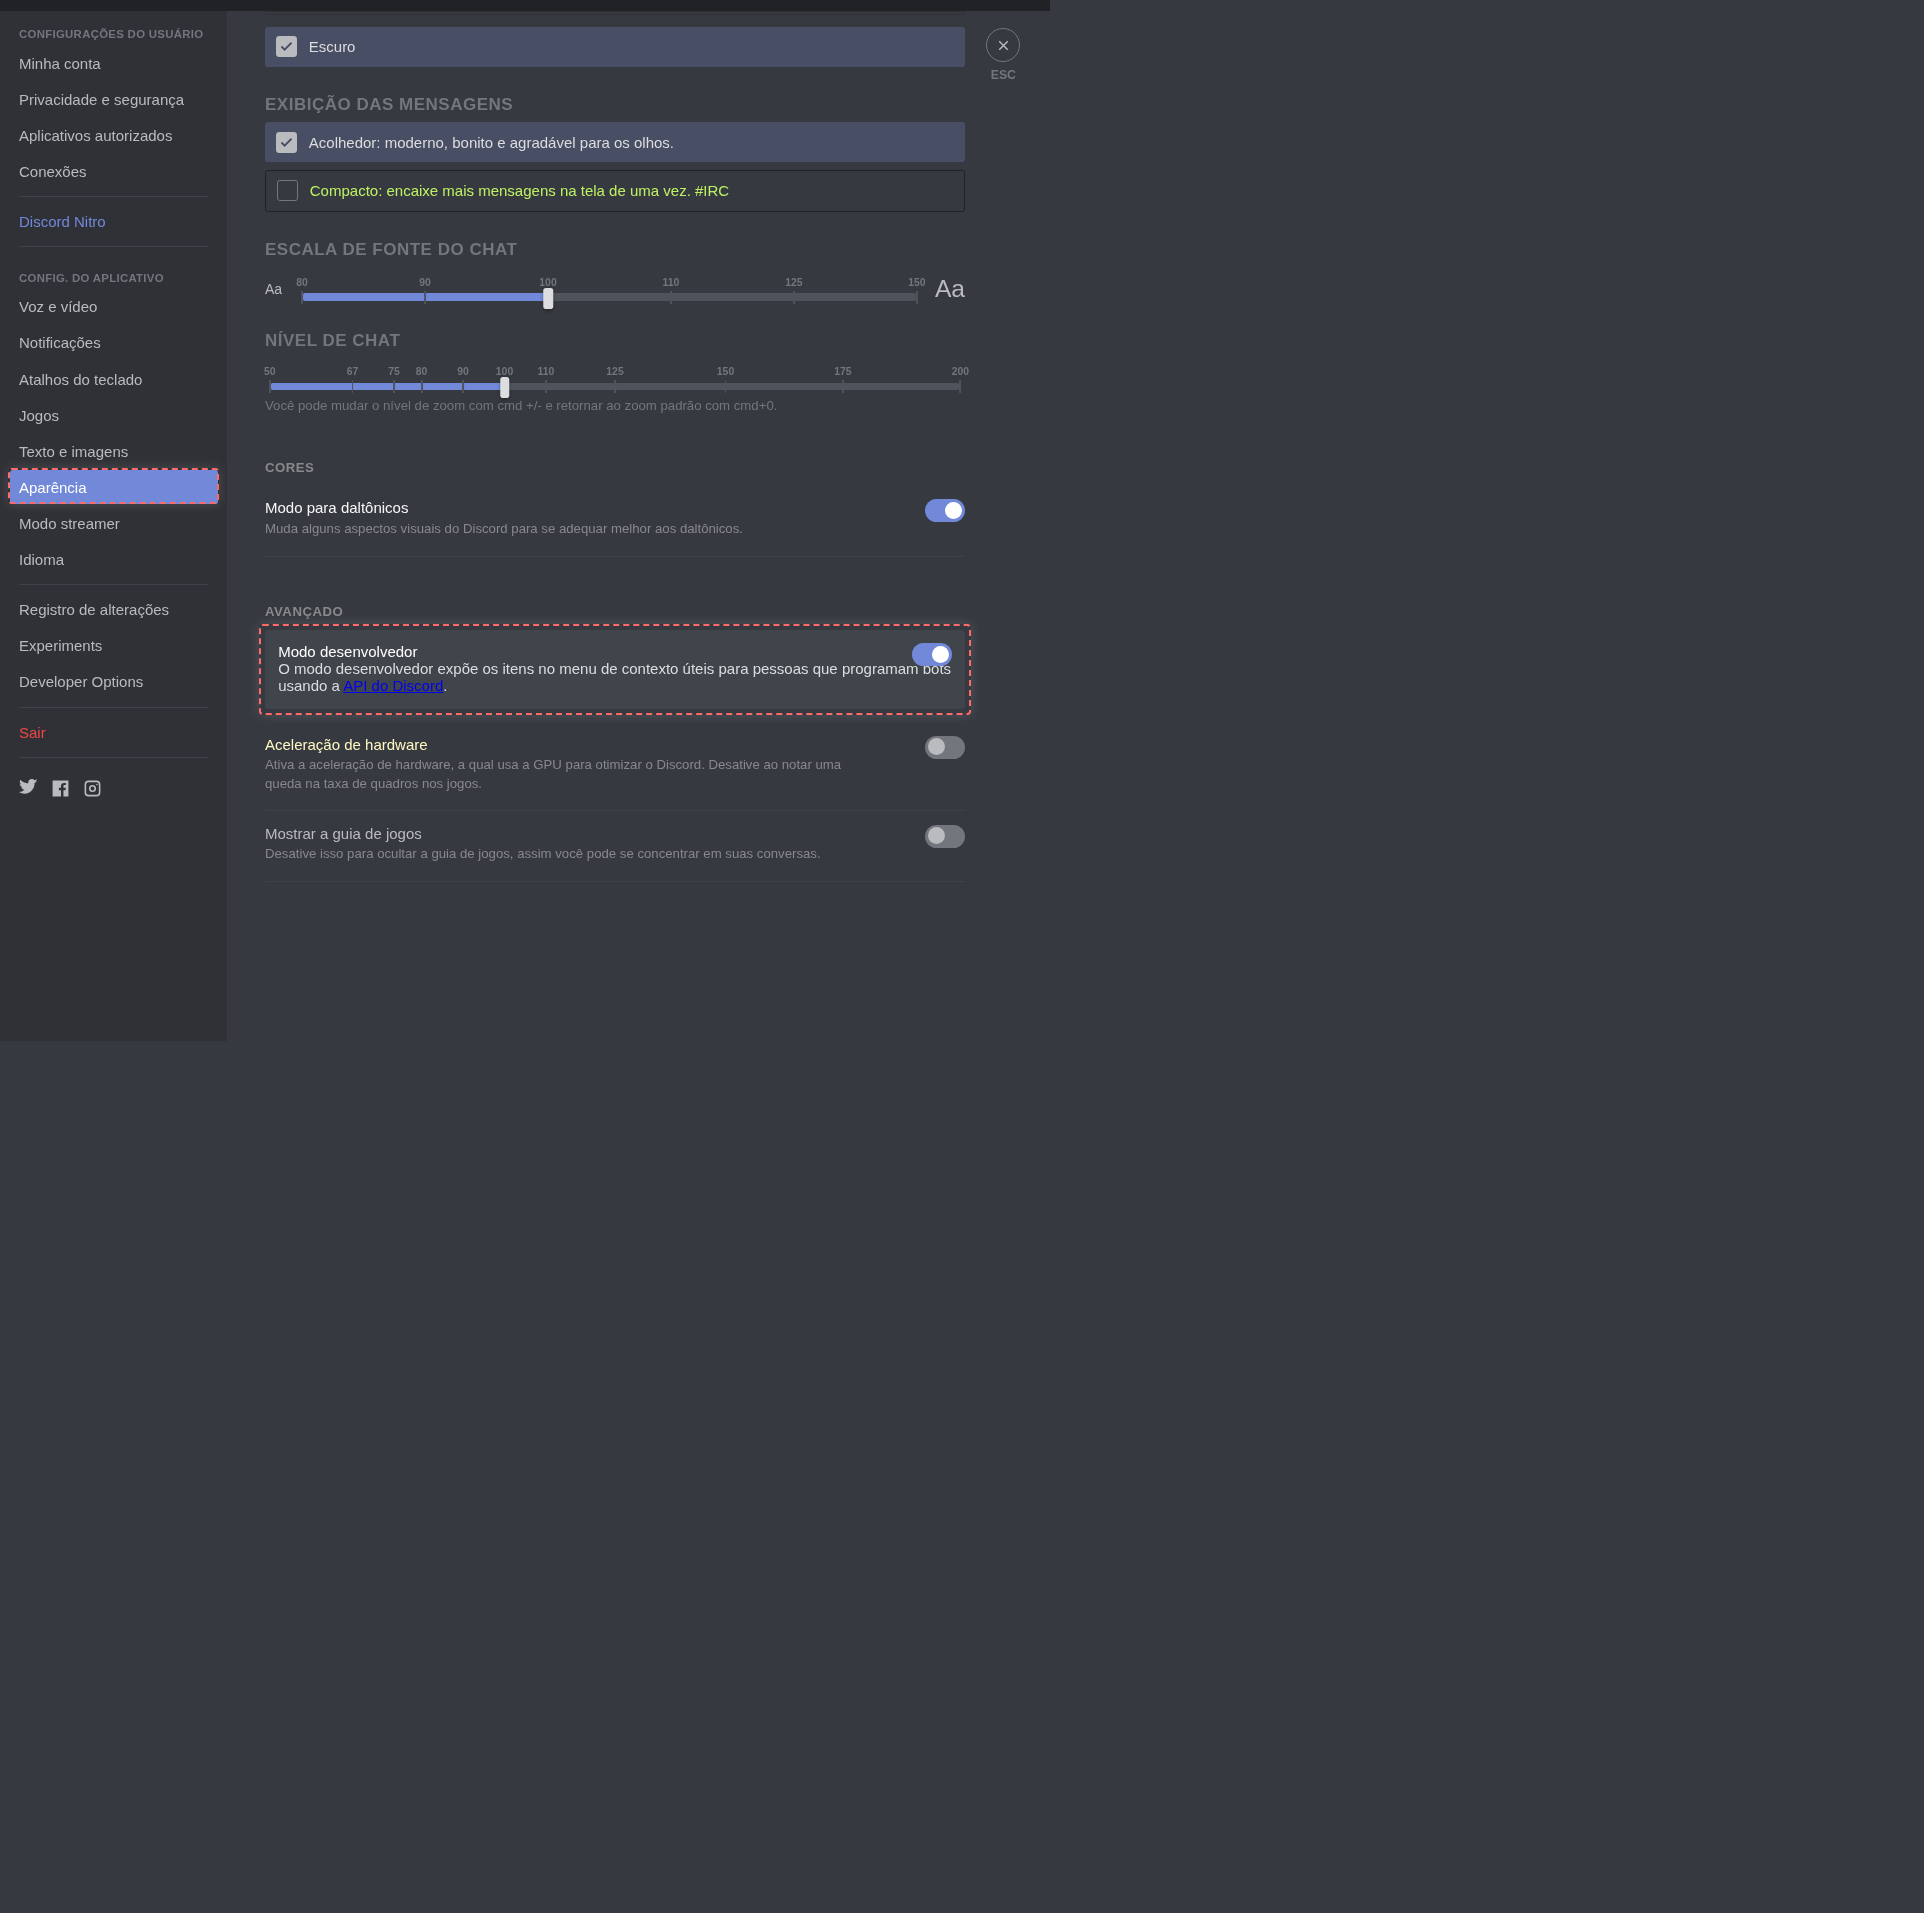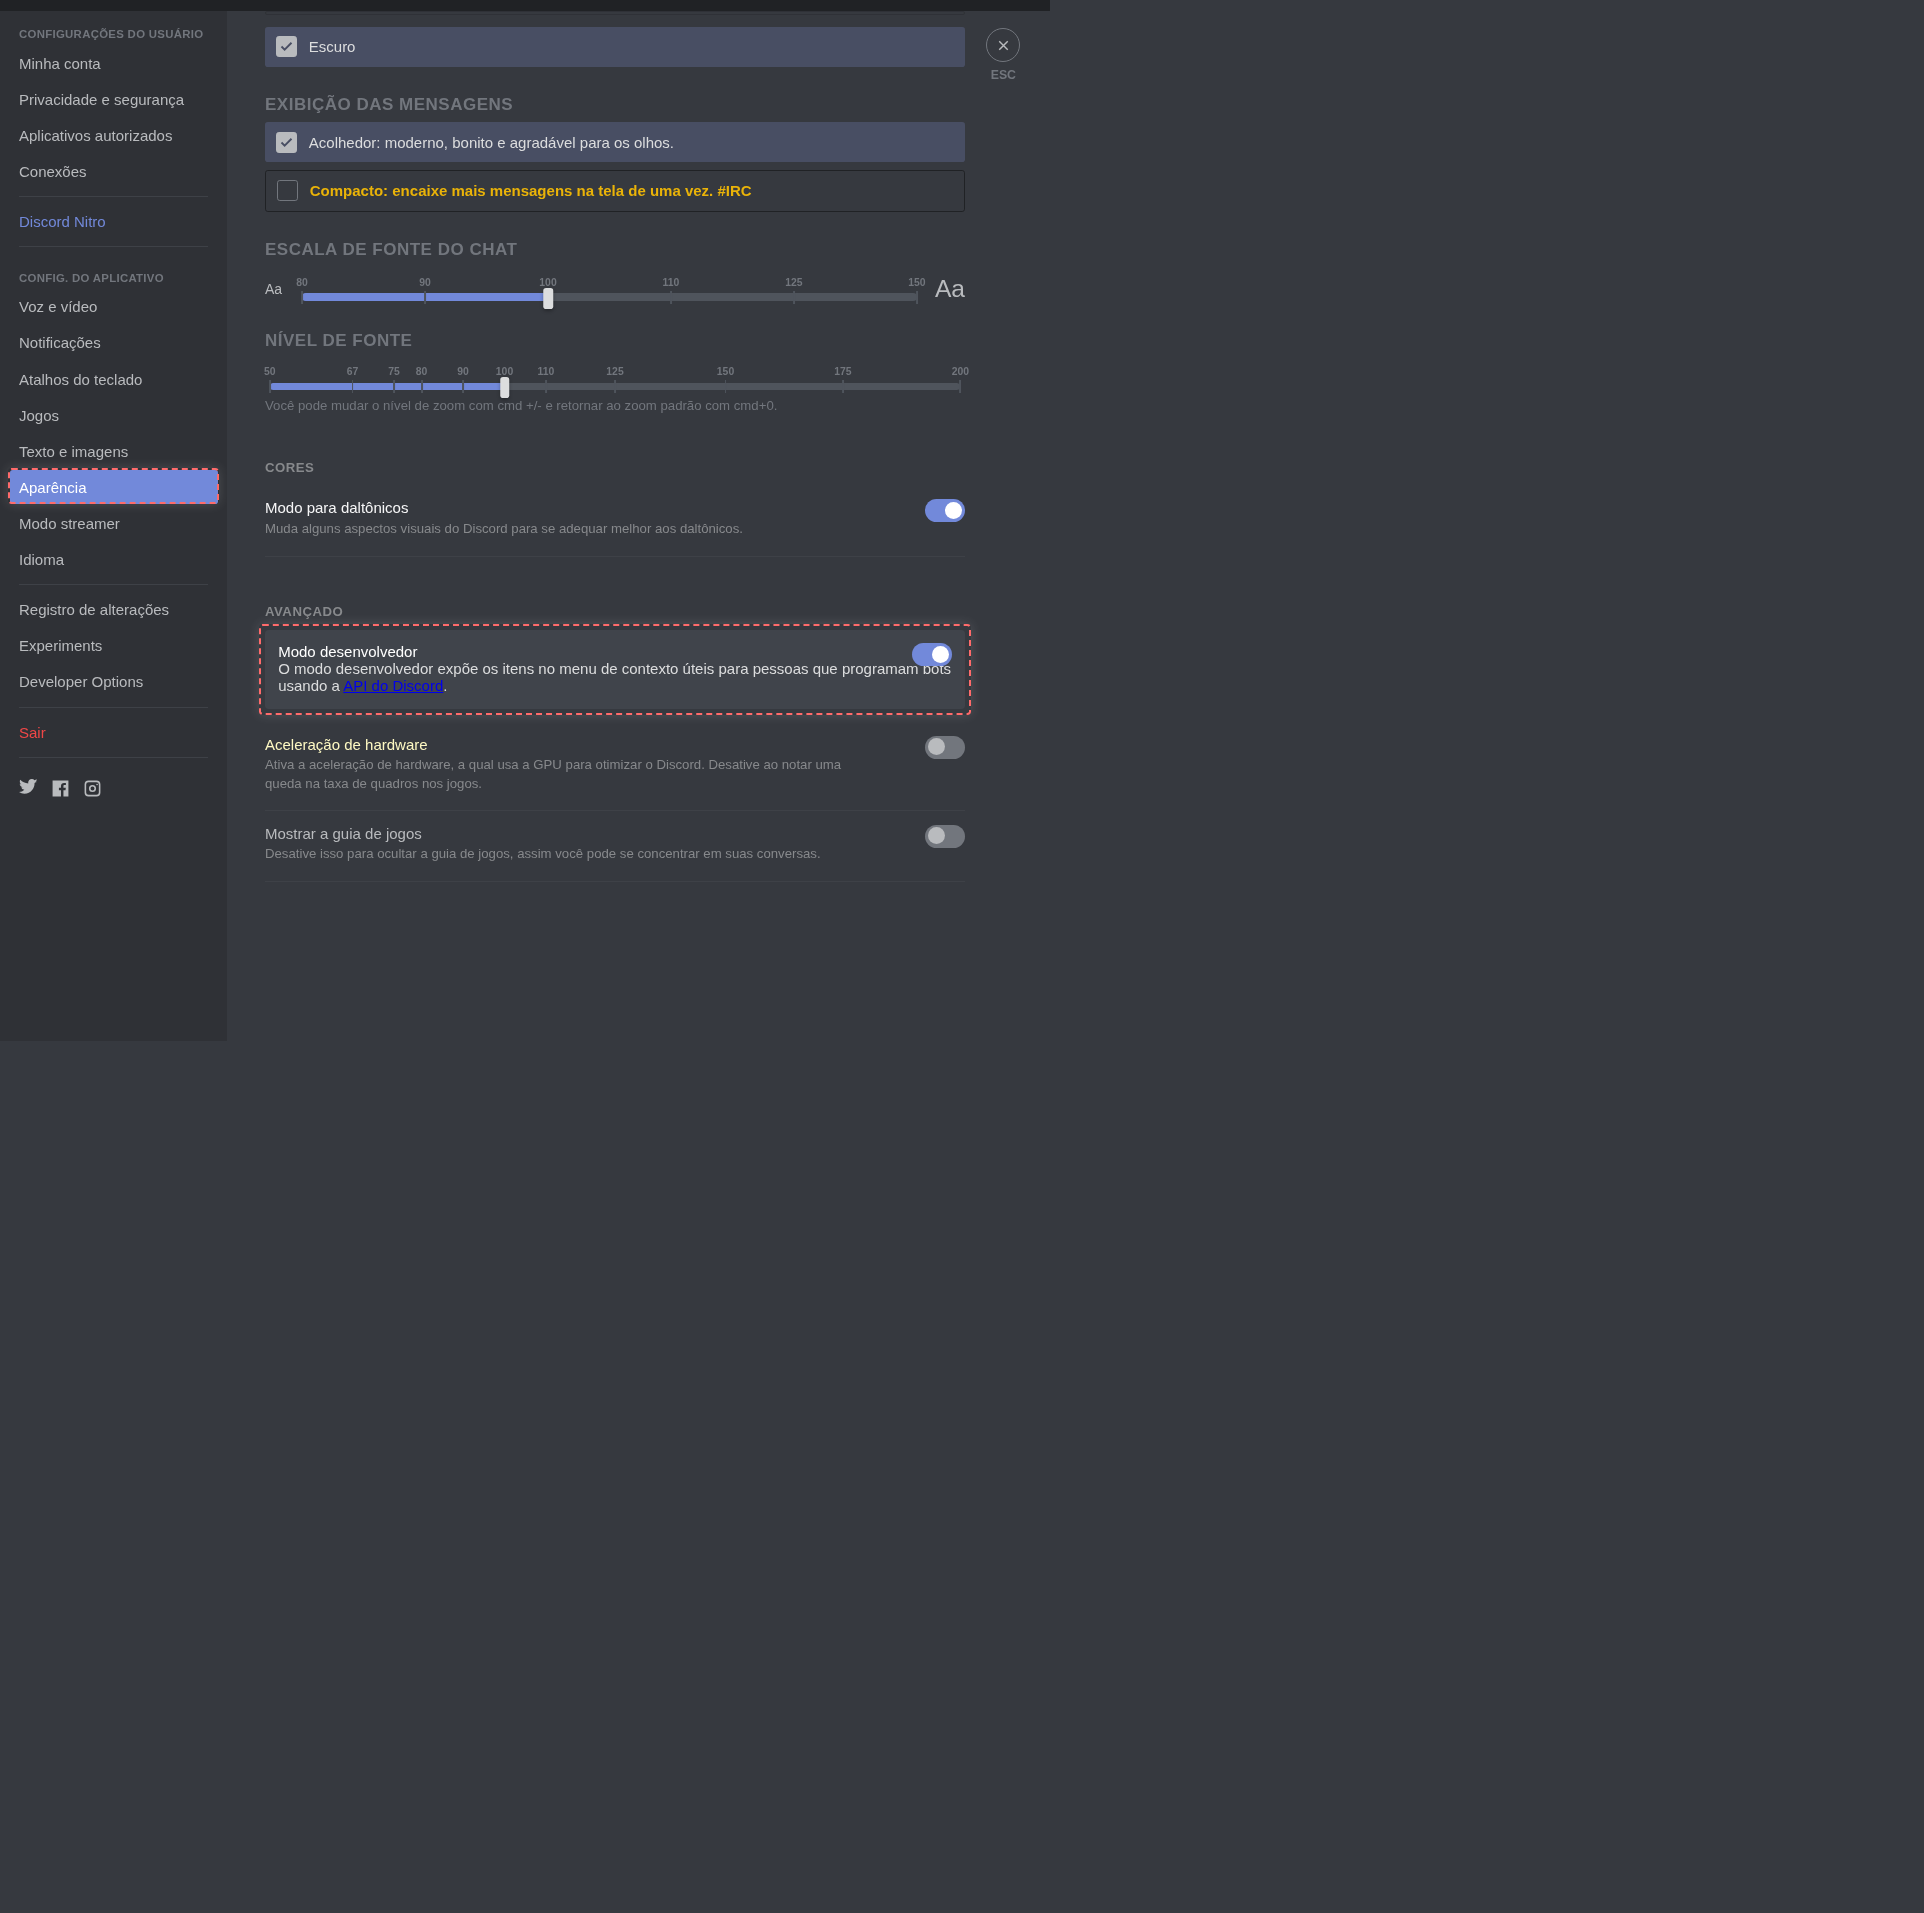--- a/index.html
+++ b/index.html
@@ -139,21 +139,21 @@
     border-radius: 2.8px;
     display: flex;
     align-items: center;
     justify-content: center;
     flex-shrink: 0;
     background: #b9bbbe;
   }
   .radio-card.unselected .checkbox { background: transparent; border-color: #72767d; }
   .radio-card .checkbox svg { width: 15px; height: 15px; stroke: #484e63; stroke-width: 3; fill: none; }
   .radio-card .label { color: #dcddde; font-size: 15px; }
-  .radio-card.unselected .label { color: #eab308; font-weight: bold; }
+  .radio-card.unselected .label { color: #bef264; }
 
   .slider-block { margin: 15px 0 7.6px 0; }
   .slider-row { display: flex; align-items: center; gap: 11.4px; }
   .slider-aa-left { font-size: 14px; color: #b9bbbe; width: 21px; }
   .slider-aa-right { font-size: 24.6px; color: #b9bbbe; width: 32px; text-align: right; }
   .slider-wrap { flex: 1; position: relative; }
   .slider-ticks { position: relative; height: 15px; margin: 0 4.7px; }
   .slider-ticks .tick { position: absolute; transform: translateX(-50%); font-size: 10.4px; color: #72767d; font-weight: 600; }
   .slider-track {
     position: relative;
@@ -332,21 +332,21 @@
               <div class="slider-mark" style="left: 80%;"></div>
               <div class="slider-mark" style="left: 100%;"></div>
             </div>
           <div class="slider-thumb" id="font-thumb" style="left: 40%;"></div>
         </div>
       </div>
       <span class="slider-aa-right">Aa</span>
     </div>
   </div>
 
-  <div class="section-title">NÍVEL DE FONTE</div>
+  <div class="section-title">NÍVEL DE CHAT</div>
   <div class="slider-block">
     <div class="slider-wrap">
       <div class="slider-ticks" id="zoom-ticks">
           <span class="tick" style="left: 0%;">50</span>
           <span class="tick" style="left: 12%;">67</span>
           <span class="tick" style="left: 18%;">75</span>
           <span class="tick" style="left: 22%;">80</span>
           <span class="tick" style="left: 28%;">90</span>
           <span class="tick" style="left: 34%;">100</span>
           <span class="tick" style="left: 40%;">110</span>

